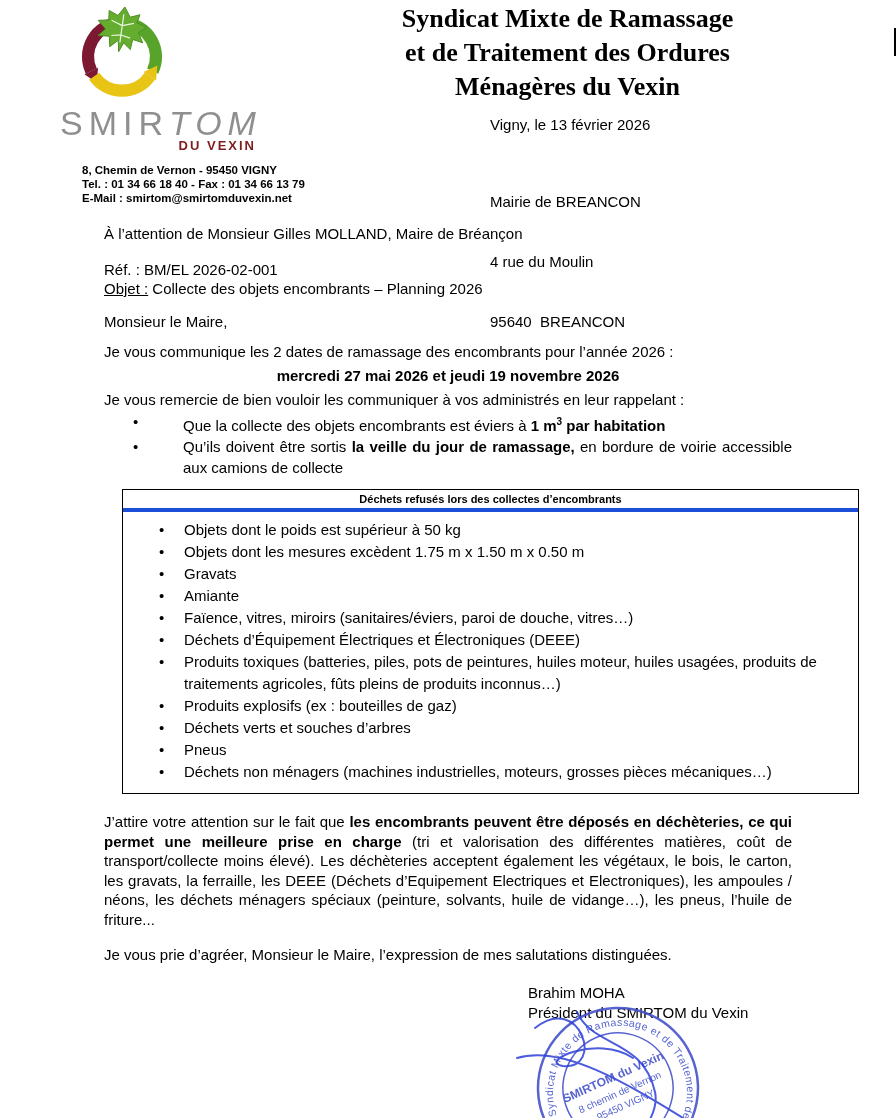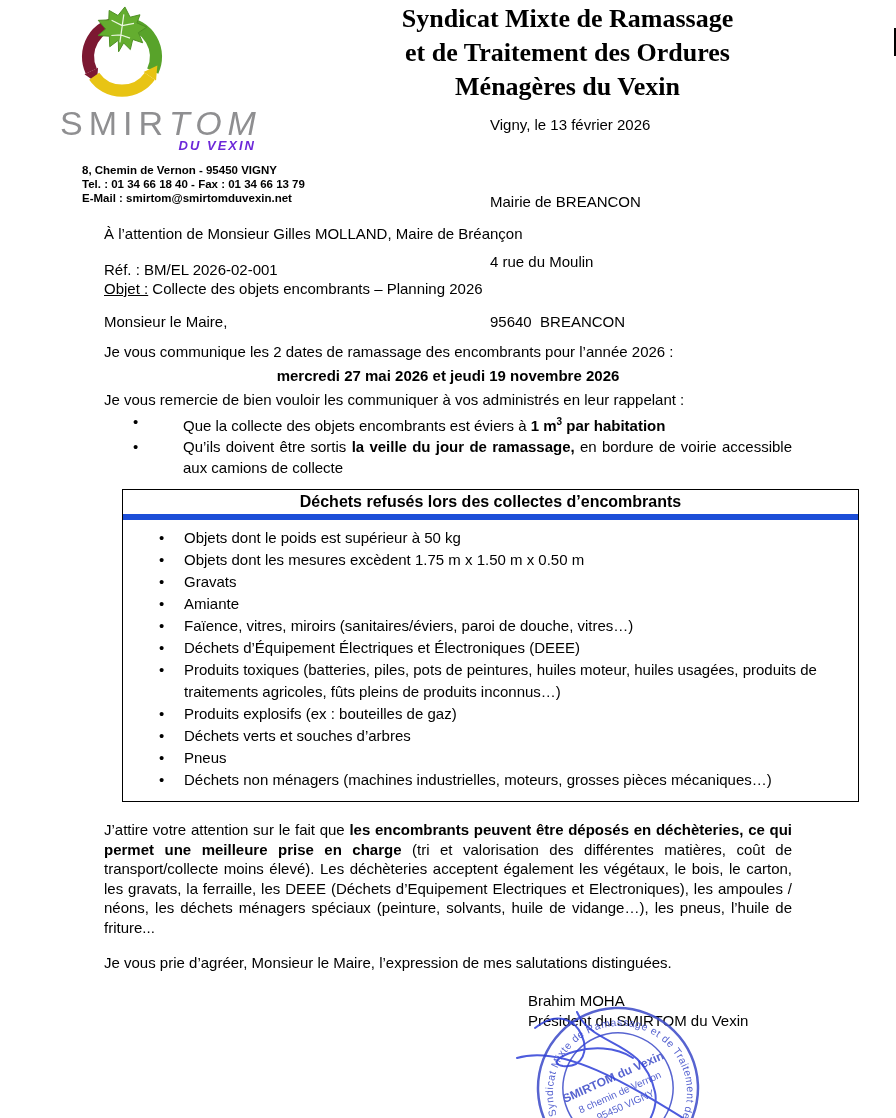--- a/index.html
+++ b/index.html
@@ -11,21 +11,21 @@
   }
   .scan-line { position:absolute; right:0; top:28px; width:2px; height:28px; background:#000; }
 
   
   .header { position:relative; height:218px; }
   .logo-art { position:absolute; left:56px; top:2px; }
   .logo-word { position:absolute; left:60px; top:104px; width:200px;
     font-size:34px; letter-spacing:6px; color:#8f8f91; white-space:nowrap; }
   .logo-word .tom { font-style:italic; }
   .logo-sub { position:absolute; left:60px; top:138px; width:196px; text-align:right;
-    font-size:13px; font-weight:bold; letter-spacing:2px; color:#6d28d9;font-style:italic; }
+    font-size:13px; font-weight:bold; letter-spacing:2px; color:#7f1d1d; }
   .lh-address { position:absolute; left:82px; top:163px; font-size:11.5px; font-weight:bold; line-height:14px; }
   .title-block { position:absolute; left:295px; top:2px; width:545px; text-align:center;
     font-weight:bold; font-size:26px; line-height:34px;font-family:Liberation Serif, serif; }
   .dateline { position:absolute; left:490px; top:116px; }
   .recipient { position:absolute; left:490px; top:152px; line-height:20px; white-space:pre-wrap; }
 
   
   .main { padding:0 104px; }
   .attention { margin-top:7px; }
   .ref { margin-top:19px; }
@@ -36,22 +36,22 @@
   .dates { margin-top:7px; font-weight:bold; text-align:center; }
   .remind { margin-top:7px; }
   .b { font-weight:bold; }
   sup { font-size:10px; vertical-align:super; }
 
   ul.main-bullets { margin-top:3px; list-style:none; }
   ul.main-bullets li { position:relative; padding-left:79px; line-height:21px; text-align:justify; }
   ul.main-bullets li::before { content:"•"; position:absolute; left:29px; }
 
   .refused-box { width:737px; margin:11px 0 0 18px; border:1px solid #000; }
-  .refused-header { text-align:center; font-weight:bold; font-size:16px; padding:3px 0;
-    border-bottom:6px solid #1d4ed8; }
+  .refused-header { text-align:center; font-weight:bold; font-size:11px; padding:3px 0;
+    border-bottom:4px solid #1d4ed8; }
   .refused-box ul { list-style:none; padding:7px 26px 10px 0; }
   .refused-box li { position:relative; padding-left:61px; line-height:22px; }
   .refused-box li::before { content:"•"; position:absolute; left:36px; }
 
   .closing { margin-top:18px; text-align:justify; line-height:19.5px; }
   .valediction { margin-top:17px; }
   .signer { margin-top:20px; margin-left:424px; line-height:20px; }
 
   .stamp-wrap { position:absolute; left:505px; top:1000px; width:240px; height:200px; }
 </style>

